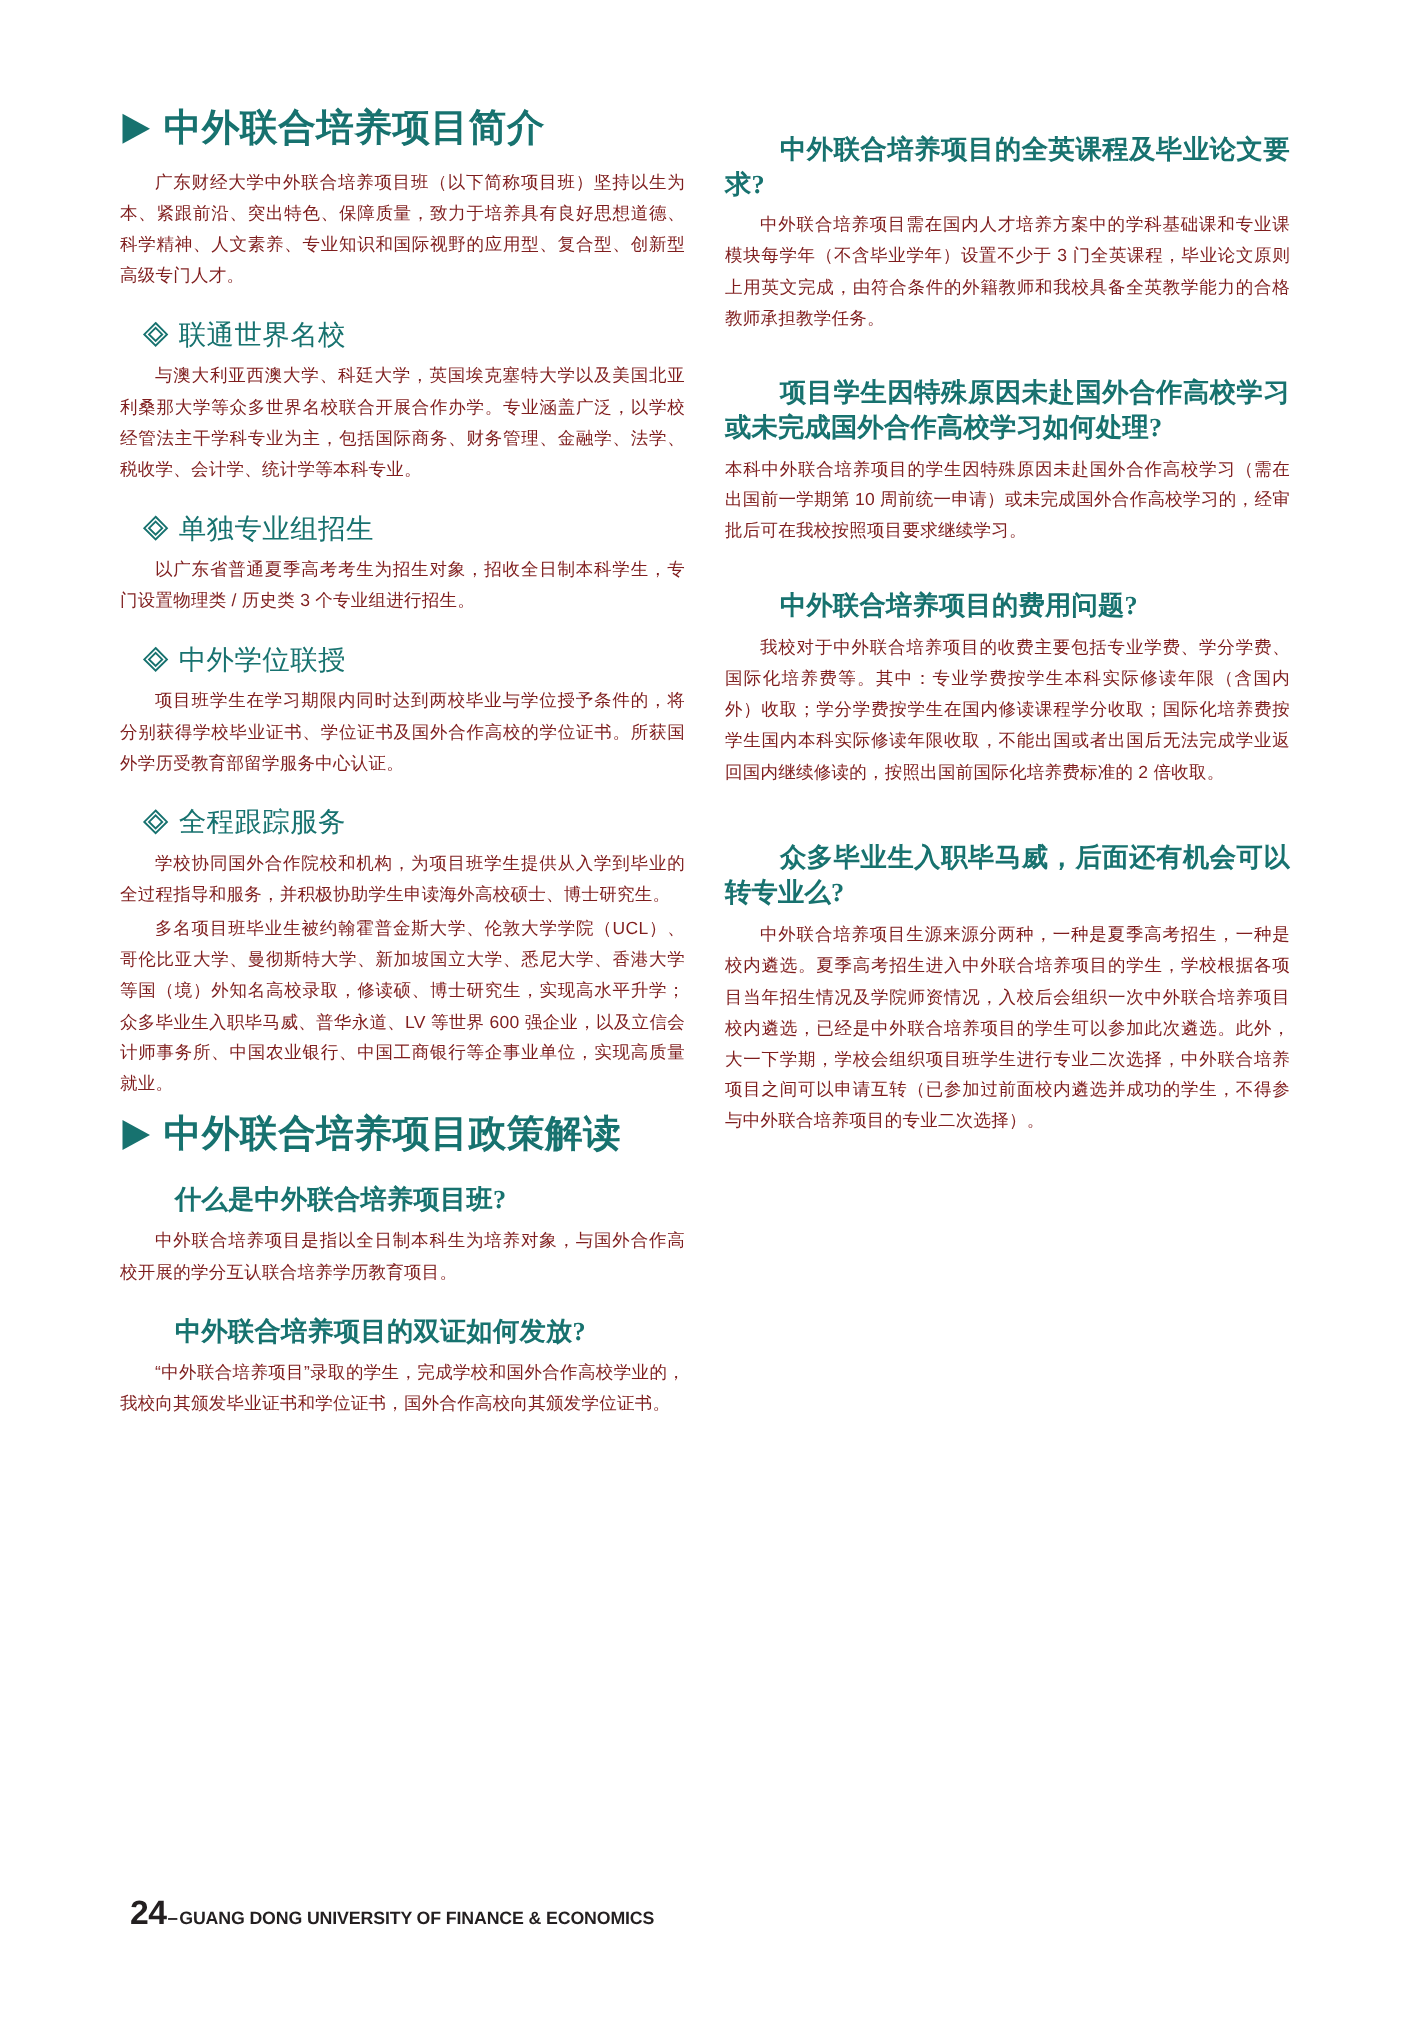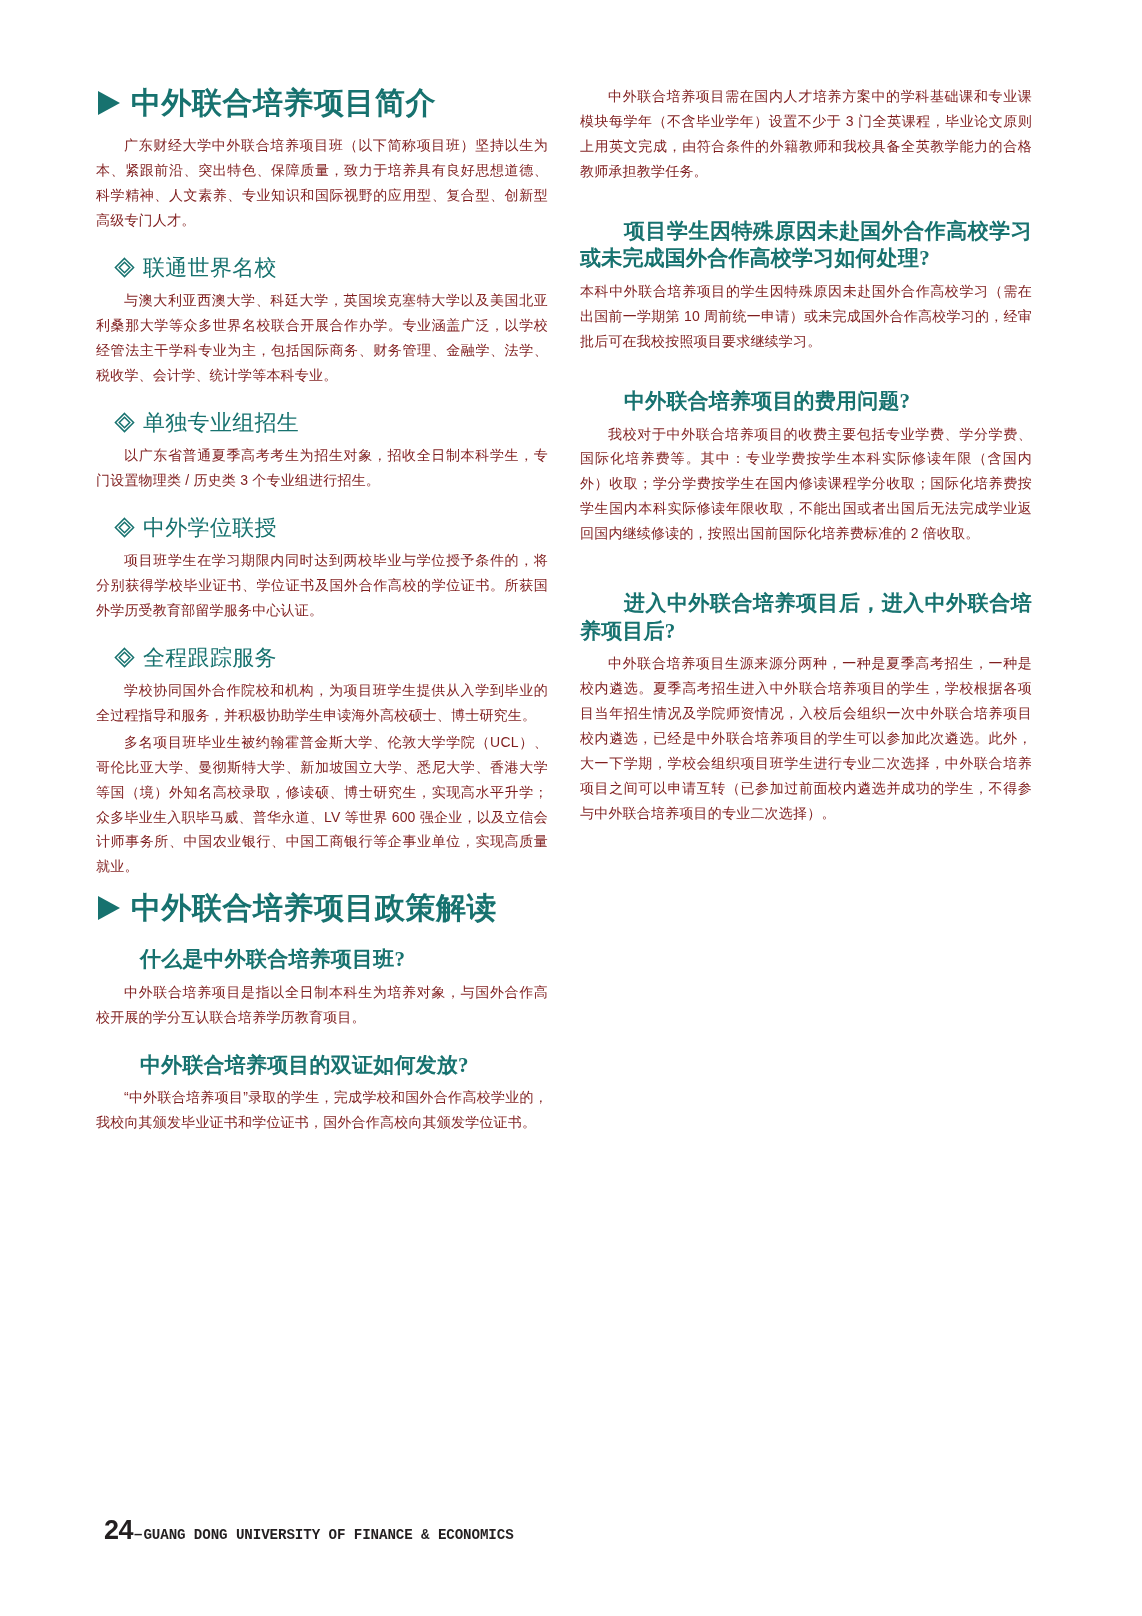--- a/index.html
+++ b/index.html
@@ -126,21 +126,21 @@
     line-height: 1;
     letter-spacing: -0.5px;
   }
   .footer-dash {
     font-size: 15px;
     font-weight: bold;
     margin: 0 1px;
     color: #231f20;
   }
   .footer-name {
-    font-family: Liberation Mono, monospace;
+    font-family: Liberation Sans, sans-serif;
     font-weight: bold;
     font-size: 14.2px;
     letter-spacing: -0.1px;
     color: #231f20;
   }
 </style>
 </head>
 <body>
 
 <div class="page">
@@ -204,29 +204,30 @@
 
       <div class="qa-head">什么是中外联合培养项目班?</div>
       <p class="body">中外联合培养项目是指以全日制本科生为培养对象，与国外合作高校开展的学分互认联合培养学历教育项目。</p>
 
       <div class="qa-head">中外联合培养项目的双证如何发放?</div>
       <p class="body">“中外联合培养项目”录取的学生，完成学校和国外合作高校学业的，我校向其颁发毕业证书和学位证书，国外合作高校向其颁发学位证书。</p>
     </div>
 
     <div class="col">
 
+      <div class="qa-head center-ish">中外联合培养项目的全英课程及毕业论文要求?</div>
       <p class="body">中外联合培养项目需在国内人才培养方案中的学科基础课和专业课模块每学年（不含毕业学年）设置不少于 3 门全英课程，毕业论文原则上用英文完成，由符合条件的外籍教师和我校具备全英教学能力的合格教师承担教学任务。</p>
 
       <div class="qa-head center-ish" style="margin-top:34px;">项目学生因特殊原因未赴国外合作高校学习或未完成国外合作高校学习如何处理?</div>
       <p class="body noindent">本科中外联合培养项目的学生因特殊原因未赴国外合作高校学习（需在出国前一学期第 10 周前统一申请）或未完成国外合作高校学习的，经审批后可在我校按照项目要求继续学习。</p>
 
       <div class="qa-head center-ish" style="margin-top:34px;">中外联合培养项目的费用问题?</div>
       <p class="body">我校对于中外联合培养项目的收费主要包括专业学费、学分学费、国际化培养费等。其中：专业学费按学生本科实际修读年限（含国内外）收取；学分学费按学生在国内修读课程学分收取；国际化培养费按学生国内本科实际修读年限收取，不能出国或者出国后无法完成学业返回国内继续修读的，按照出国前国际化培养费标准的 2 倍收取。</p>
 
-      <div class="qa-head center-ish" style="margin-top:44px;">进入中外联合培养项目后，进入中外联合培养项目后?</div>
+      <div class="qa-head center-ish" style="margin-top:44px;">众多毕业生入职毕马威，后面还有机会可以转专业么?</div>
       <p class="body">中外联合培养项目生源来源分两种，一种是夏季高考招生，一种是校内遴选。夏季高考招生进入中外联合培养项目的学生，学校根据各项目当年招生情况及学院师资情况，入校后会组织一次中外联合培养项目校内遴选，已经是中外联合培养项目的学生可以参加此次遴选。此外，大一下学期，学校会组织项目班学生进行专业二次选择，中外联合培养项目之间可以申请互转（已参加过前面校内遴选并成功的学生，不得参与中外联合培养项目的专业二次选择）。</p>
     </div>
   </div>
 
   <div class="footer">
     <span class="footer-page">24</span>
     <span class="footer-dash">–</span>
     <span class="footer-name">GUANG DONG UNIVERSITY OF FINANCE &amp; ECONOMICS</span>
   </div>
 </div>

